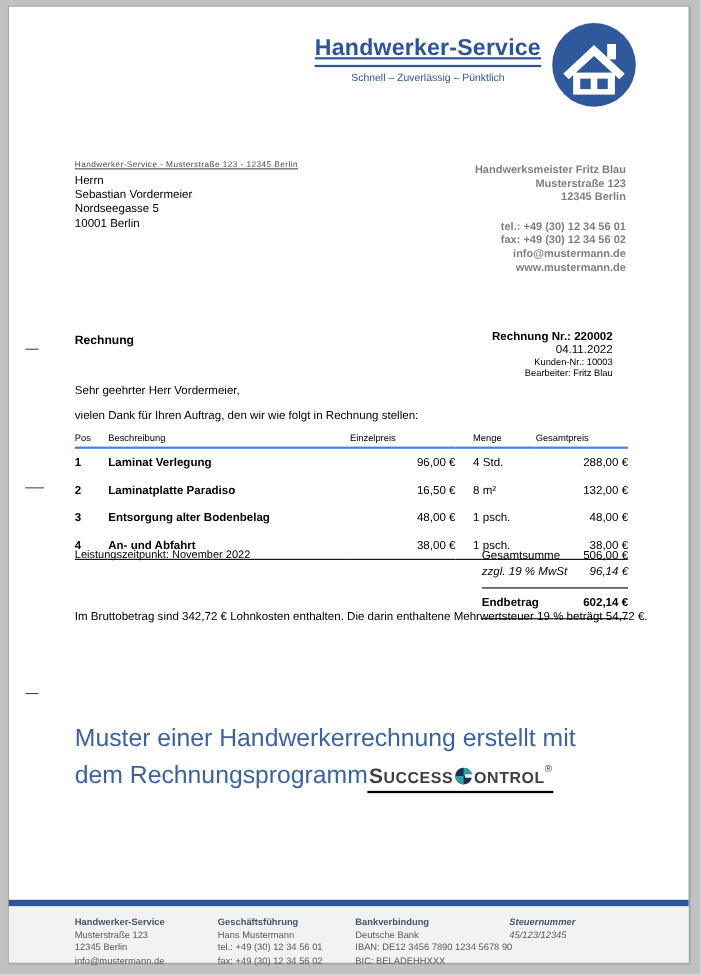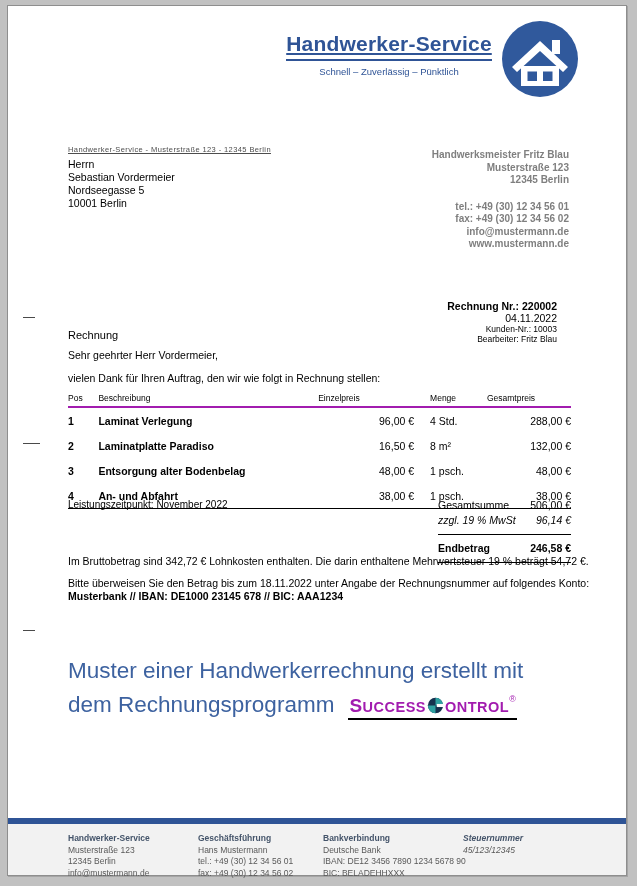--- a/index.html
+++ b/index.html
@@ -41,29 +41,29 @@
     position:absolute; right:57px; top:143px; text-align:right;
     font-size:10px; font-weight:bold; color:#7f7f7f; line-height:12.5px;
   }
   .contact-gap { height:14px; }
   
   .invoice-meta { position:absolute; right:69px; top:294px; text-align:right; line-height:12px; }
   .im-number { font-size:10.5px; font-weight:bold; }
   .im-date { font-size:10.5px; }
   .im-small { font-size:8.5px; line-height:10px; }
   
-  .doc-heading { position:absolute; left:60px; top:323px; font-size:11px; font-weight:normal; }
+  .doc-heading { position:absolute; left:60px; top:298px; font-size:11px; font-weight:bold; }
   .greeting { position:absolute; left:60px; top:343px; font-size:10.5px; }
   .intro    { position:absolute; left:60px; top:366px; font-size:10.5px; }
   
   .items { position:absolute; left:60px; top:387px; width:503px; }
   .items table { width:100%; border-collapse:collapse; border-bottom:1px solid #000; }
   .items th {
     font-size:8.5px; font-weight:normal; text-align:left;
-    border-bottom:2px solid #a21caf; padding:0 0 3px 0;
+    border-bottom:2px solid #3b82f6; padding:0 0 3px 0;
   }
   .items td { font-size:10.5px; padding:7px 0 6px 0; vertical-align:top; }
   .col-pos   { width:33px; }
   .col-desc  { width:245px;margin-top:22px; }
   .col-unit  { width:105px; text-align:right; }
   .col-qty   { width:78px; padding-left:16px !important; }
   .col-total { width:90px; text-align:right; }
   td.col-pos, td.col-desc { font-weight:bold; }
   
   .service-period { position:absolute; left:60px; top:493px; font-size:10px; }
@@ -74,21 +74,21 @@
     margin-top:6px; border-top:1px solid #000; border-bottom:1px solid #000;
     padding:6px 0 6px 0; font-weight:bold;
   }
   
   .note1 { position:absolute; left:60px; top:549px; font-size:10.5px; }
   .note2 { position:absolute; left:60px; top:571px; font-size:10.5px; line-height:13px; }
   .bank-line { font-weight:bold; }
   
   .promo { position:absolute; left:60px; top:648px; font-size:22.5px; line-height:34px; color:#3d62a0; white-space:nowrap; }
   .sc-logo {
-    display:inline-block; color:#a21caf; margin-left:14px;
+    display:inline-block; color:#404040; margin-left:0;
     border-bottom:2px solid #000; padding:0 1px 1px 1px; line-height:20px;
   }
   .sc-big   { font-size:19px; font-weight:bold; letter-spacing:0.5px; }
   .sc-small { font-size:14.5px; font-weight:bold; letter-spacing:0.5px; }
   .sc-icon  { display:inline-block; vertical-align:-2px; margin:0 1px; }
   .sc-reg   { font-size:9px; vertical-align:10px; font-weight:normal; }
   
   .fold-mark { position:absolute; left:15px; height:1px; background:#4a4a4a; }
   .fold-1 { top:311px; width:12px; }
   .fold-2 { top:437px; width:17px; }
@@ -202,29 +202,25 @@
     <div class="t-row">
       <span>Gesamtsumme</span>
       <span>506,00 €</span>
     </div>
     <div class="t-row t-vat">
       <span>zzgl. 19 % MwSt</span>
       <span>96,14 €</span>
     </div>
     <div class="t-row t-final">
       <span>Endbetrag</span>
-      <span>246,58 €</span>
+      <span>602,14 €</span>
     </div>
   </div>
 
   <div class="note1">Im Bruttobetrag sind 342,72 € Lohnkosten enthalten. Die darin enthaltene Mehrwertsteuer 19 % beträgt 54,72 €.</div>
-  <div class="note2">
-    <div>Bitte überweisen Sie den Betrag bis zum 18.11.2022 unter Angabe der Rechnungsnummer auf folgendes Konto:</div>
-    <div class="bank-line">Musterbank // IBAN: DE1000 23145 678 // BIC: AAA1234</div>
-  </div>
 
   <div class="promo">
     <div>Muster einer Handwerkerrechnung erstellt mit</div>
     <div><span>dem Rechnungsprogramm</span><span class="sc-logo"><span class="sc-big">S</span><span class="sc-small">UCCESS</span><span class="sc-icon"><svg viewBox="0 0 20 20" width="17" height="17">
               <circle cx="10" cy="10" r="9" fill="#16324f"></circle>
               <path d="M10 1 A9 9 0 0 1 19 10 L10 10 Z" fill="#2fa0a0"></path>
               <path d="M10 19 A9 9 0 0 1 1 10 L10 10 Z" fill="#2fa0a0"></path>
               <rect x="11.5" y="8.2" width="8.5" height="3.6" fill="#ffffff"></rect>
             </svg></span><span class="sc-small">ONTROL</span><span class="sc-reg">®</span></span></div>
   </div>

